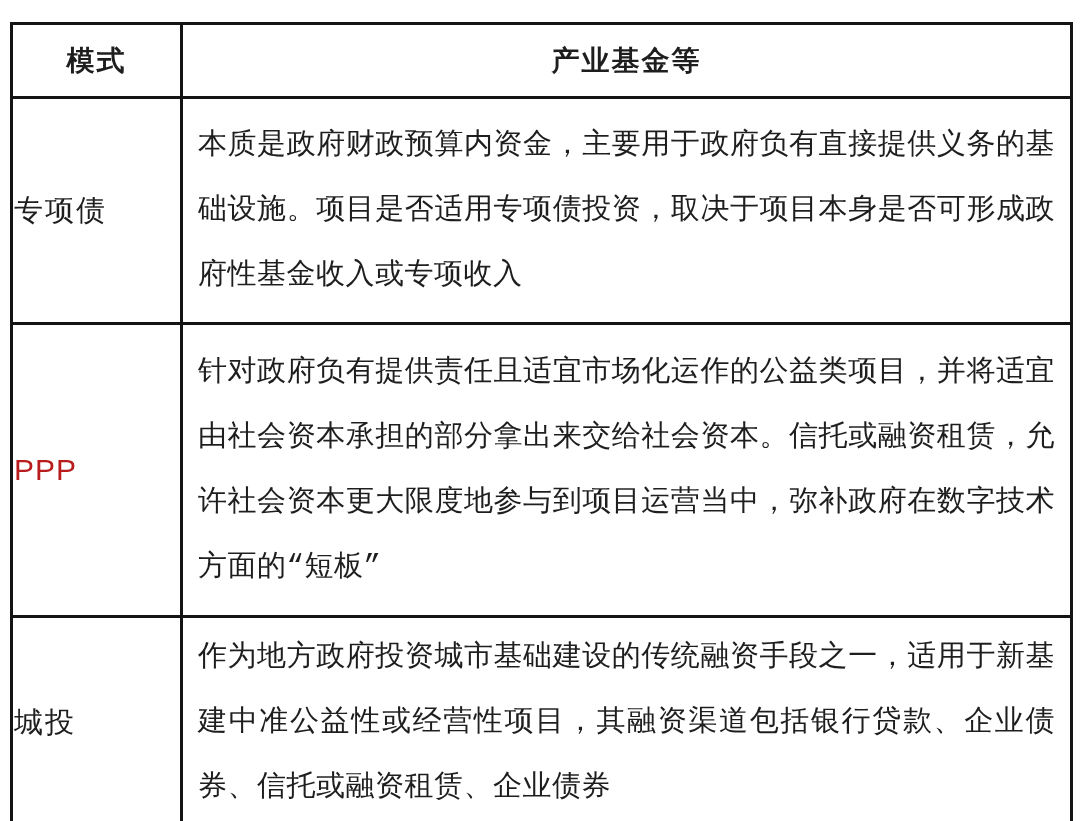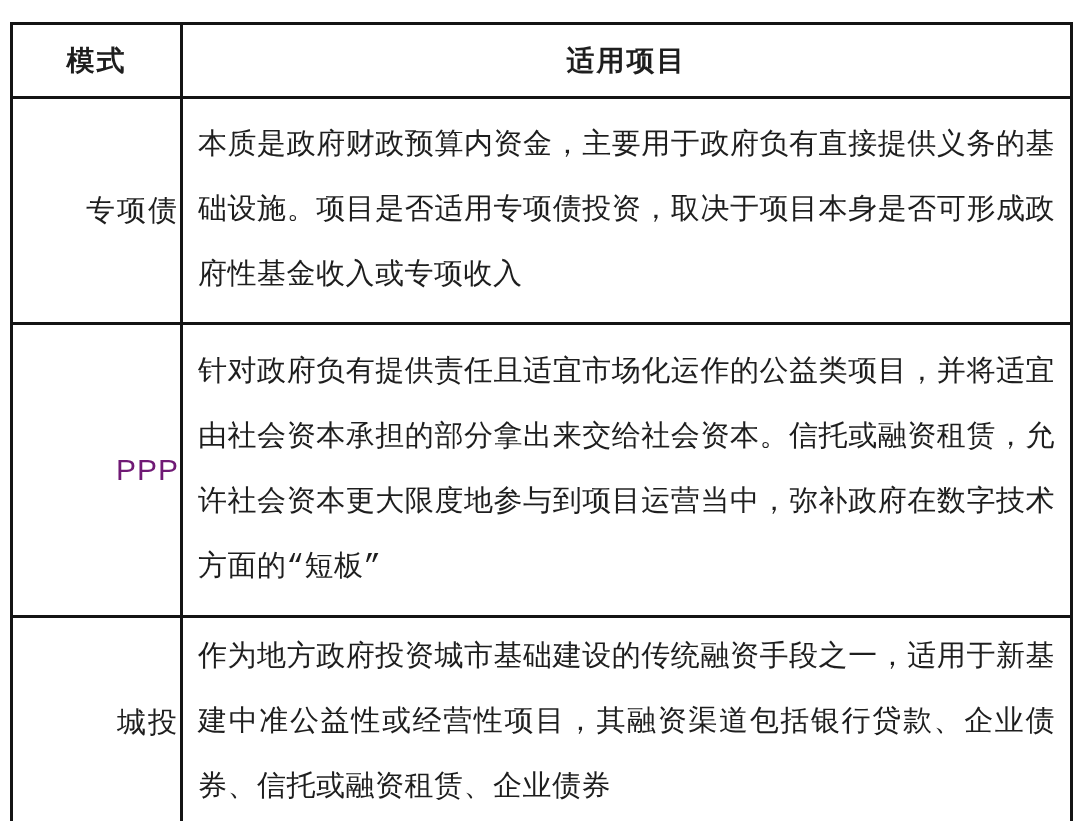--- a/index.html
+++ b/index.html
@@ -44,29 +44,29 @@
 
   .header-cell {
     font-size: 28px;
     font-weight: bold;
     text-align: center;
     vertical-align: middle;
     letter-spacing: 2px;
   }
   .mode-cell {
     font-size: 29px;
-    text-align: right;
+    text-align: left;
     vertical-align: middle;
     letter-spacing: 2px;
   }
   .mode-cell.ppp-label {
     font-family: "Liberation Sans", "DejaVu Sans", sans-serif;
     font-weight: 400;
     font-size: 30px;
-    color: #701a75;
+    color: #b91c1c;
     letter-spacing: 1px;
   }
   .desc-cell {
     font-size: 29px;
     line-height: 65px;
     padding: 0 15px;
     text-align: justify;
     vertical-align: middle;
     letter-spacing: 0.5px;
     font-family: Liberation Mono, monospace;
@@ -77,21 +77,21 @@
 
 <div class="page">
   <table class="mode-table">
     <colgroup>
       <col class="c-mode">
       <col class="c-desc">
     </colgroup>
     <tbody>
       <tr class="r-header">
         <th class="header-cell">模式</th>
-        <th class="header-cell">适用项目</th>
+        <th class="header-cell">产业基金等</th>
       </tr>
       <tr class="r-zxz">
         <td class="mode-cell">专项债</td>
         <td class="desc-cell">本质是政府财政预算内资金，主要用于政府负有直接提供义务的基础设施。项目是否适用专项债投资，取决于项目本身是否可形成政府性基金收入或专项收入</td>
       </tr>
       <tr class="r-ppp">
         <td class="mode-cell ppp-label">PPP</td>
         <td class="desc-cell">针对政府负有提供责任且适宜市场化运作的公益类项目，并将适宜由社会资本承担的部分拿出来交给社会资本。信托或融资租赁，允许社会资本更大限度地参与到项目运营当中，弥补政府在数字技术方面的“短板”</td>
       </tr>
       <tr class="r-ct">

